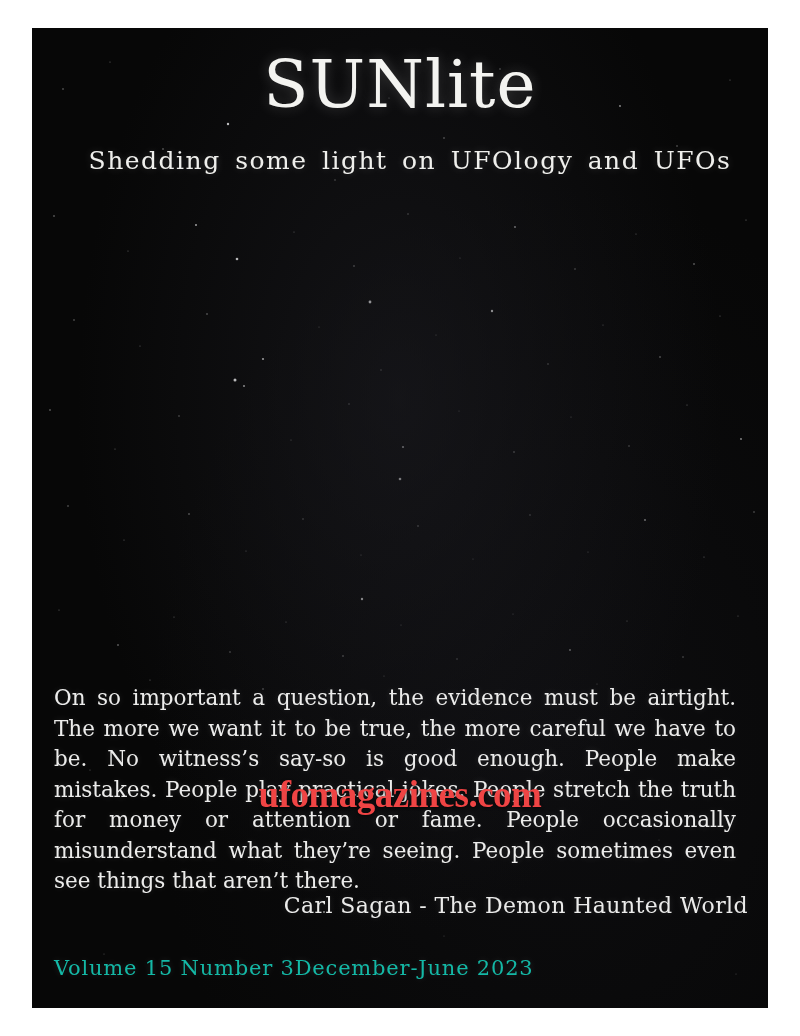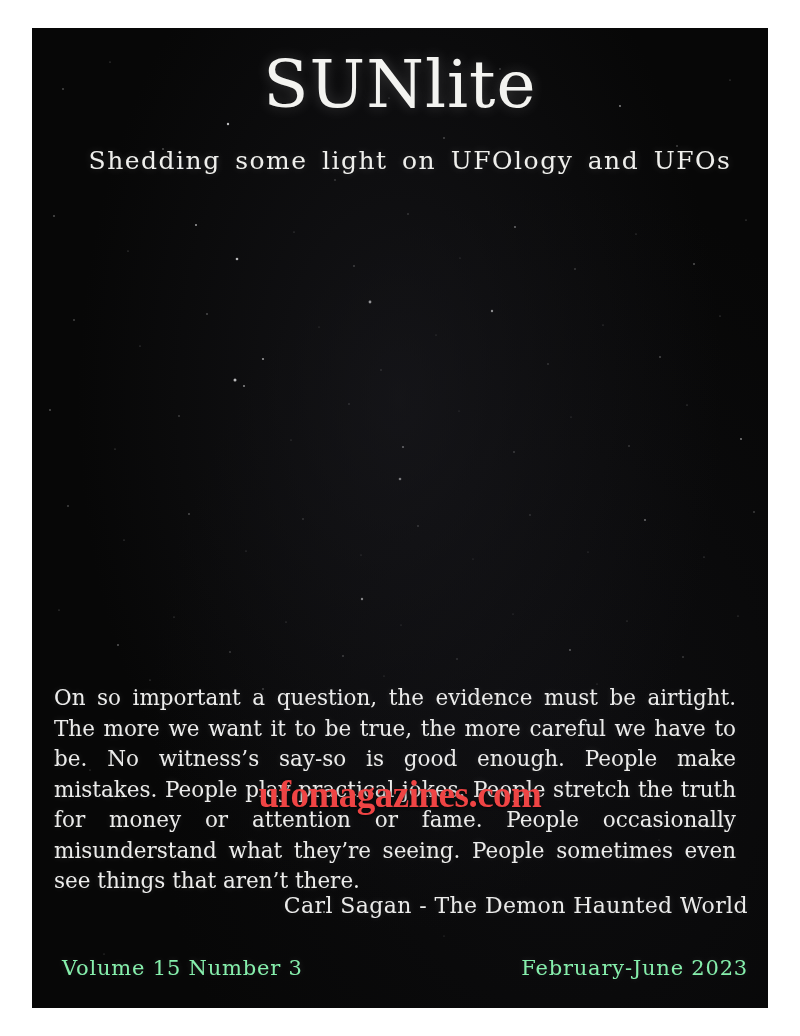--- a/index.html
+++ b/index.html
@@ -107,29 +107,27 @@
     text-shadow: 0 0 7px rgba(255,255,255,0.14);
     z-index: 3;
   }
 
   .footer {
     position: absolute;
     left: 22px;
     right: 20px;
     bottom: 28px;
     display: flex;
-    justify-content: space-between;
     align-items: baseline;
-    color: #86efac;
+    color: #14b8a6;
     font-family: "DejaVu Serif", serif;
     font-size: 21px;
     letter-spacing: 0.8px;
     text-shadow: 0 0 7px rgba(255,255,255,0.14);
     z-index: 3;
-    margin-left: 8px;
   }
 
   
   .watermark {
     position: absolute;
     left: 0;
     right: 0;
     top: 745px;
     text-align: center;
     color: #ef4444;
@@ -259,17 +257,17 @@
     <div class="tagline">Shedding some light on UFOlogy and UFOs</div>
 
     <div class="quote">On so important a question, the evidence must be airtight. The more we want it to be true, the more careful we have to be. No witness’s say-so is good enough. People make mistakes. People play practical jokes. People stretch the truth for money or attention or fame. People occasionally misunderstand what they’re seeing. People sometimes even see things that aren’t there.</div>
 
     <div class="watermark">ufomagazines.com</div>
 
     <div class="attribution">Carl Sagan - The Demon Haunted World</div>
 
     <div class="footer">
       <span>Volume 15 Number 3</span>
-      <span>February-June 2023</span>
+      <span>December-June 2023</span>
     </div>
 
   </div>
 </div>
 
 </body></html>

